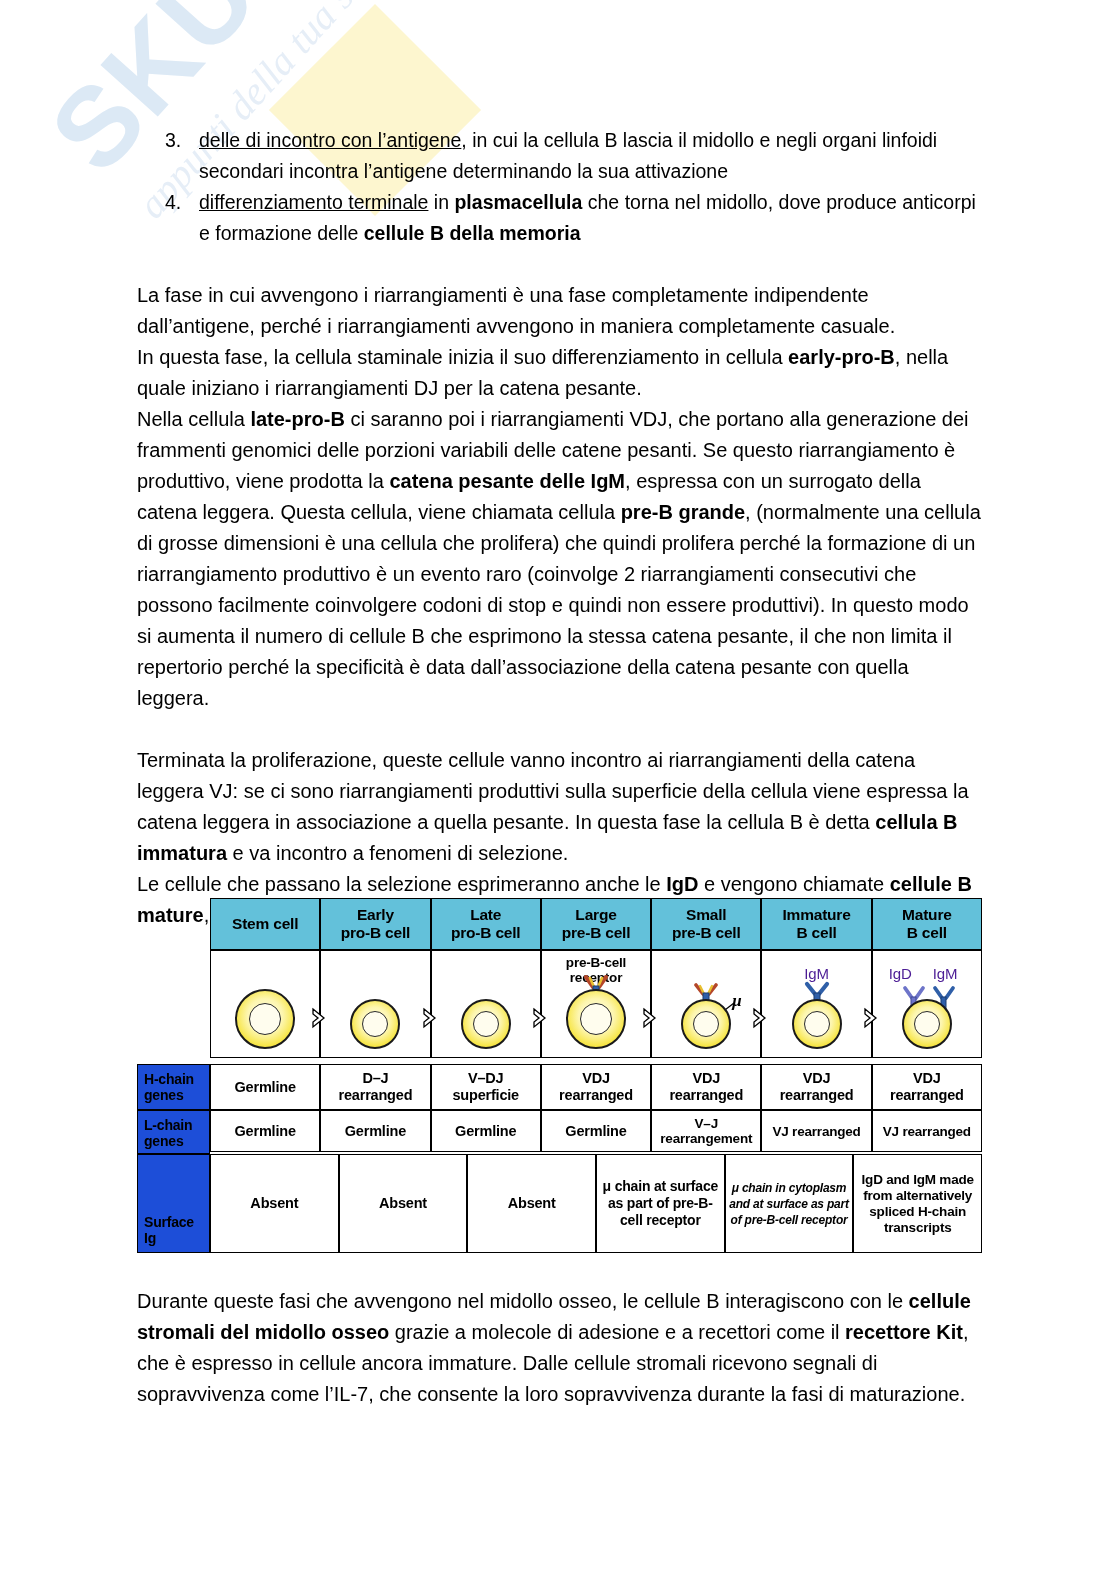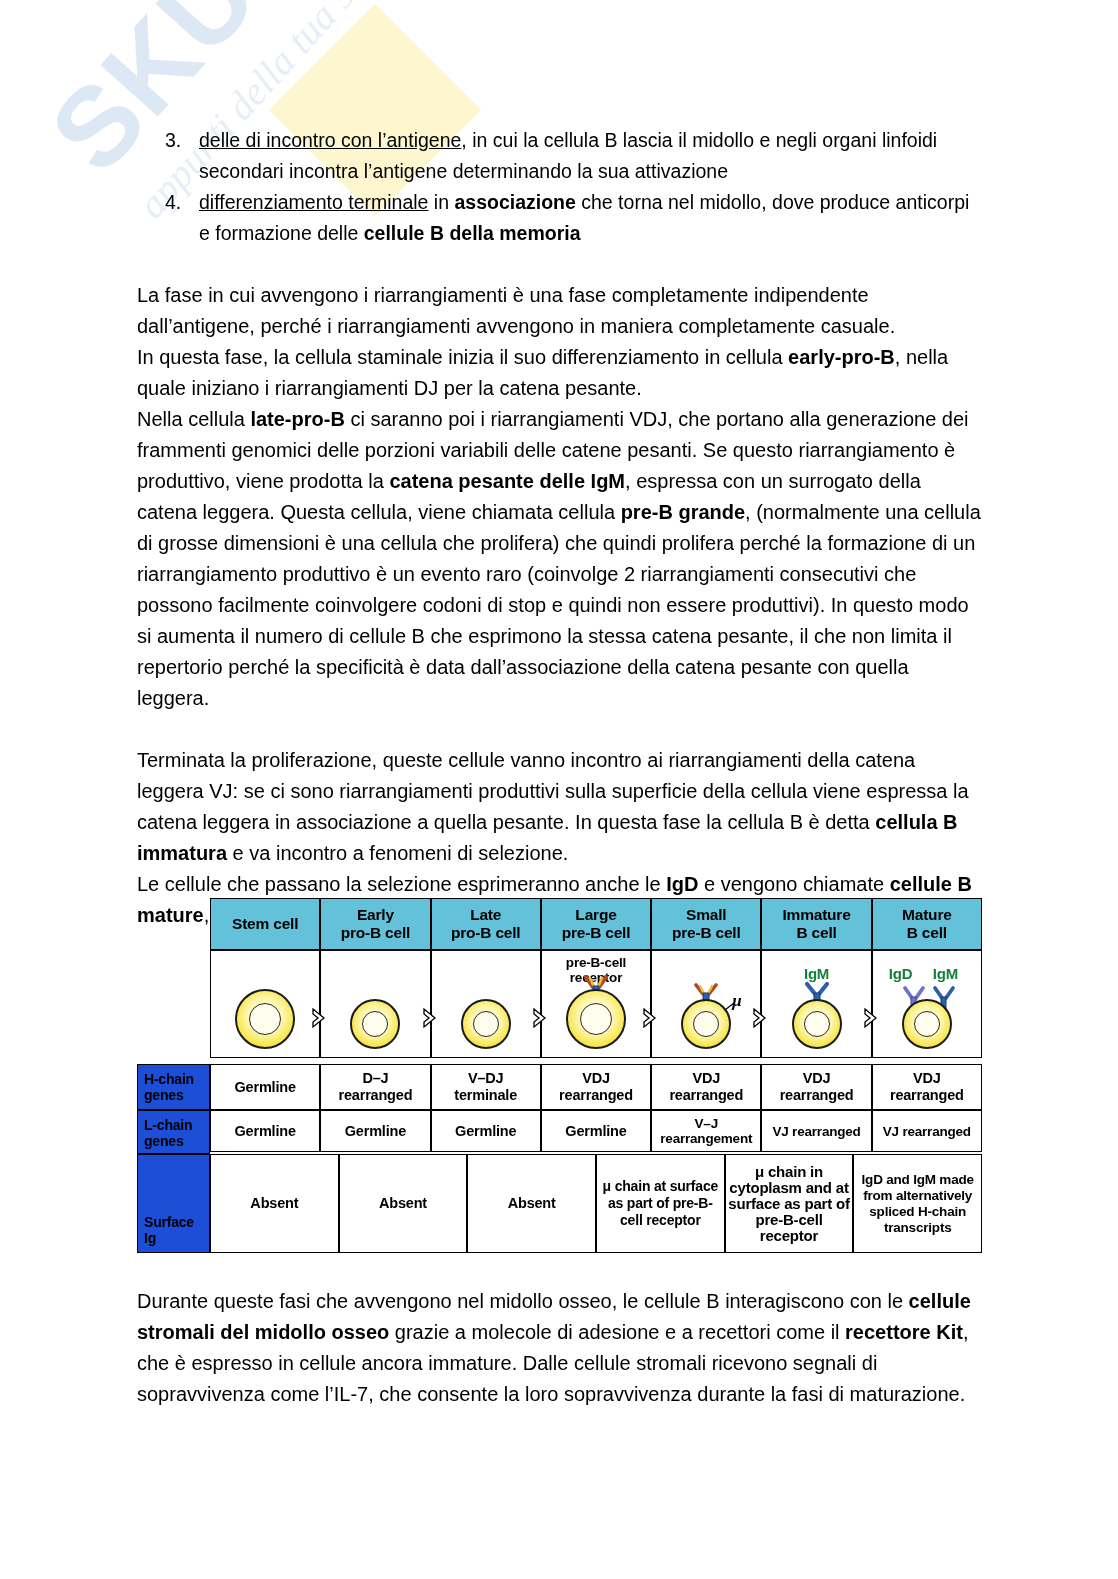--- a/index.html
+++ b/index.html
@@ -226,22 +226,22 @@
     width: 100%;
     font-size: 13.5px;
     line-height: 15px;
     font-weight: bold;
     text-align: center;
     color: #000;
   }
   .ig-label {
     position: absolute;
     font-size: 15px;
-    font-weight: bold;
-    color: #15803d;
+    font-weight: normal;
+    color: #4c1d95;
   }
   .mu-label {
     position: absolute;
     font-size: 17px;
     font-weight: bold;
     font-family: "Liberation Serif", serif;
     font-style: italic;
   }
   .yshape { position: absolute; }
 
@@ -266,21 +266,21 @@
 
   <div class="content">
 
     <ol class="numlist">
 
       <li class="num-item">
         <span class="marker">3.</span><span class="u">delle di incontro con l’antigene</span><span>, in cui la cellula B lascia il midollo e negli organi linfoidi secondari incontra l’antigene determinando la sua attivazione</span>
       </li>
 
       <li class="num-item">
-        <span class="marker">4.</span><span class="u">differenziamento terminale</span><span> in </span><span class="b">associazione</span><span> che torna nel midollo, dove produce anticorpi e formazione delle </span><span class="b">cellule B della memoria</span>
+        <span class="marker">4.</span><span class="u">differenziamento terminale</span><span> in </span><span class="b">plasmacellula</span><span> che torna nel midollo, dove produce anticorpi e formazione delle </span><span class="b">cellule B della memoria</span>
       </li>
     </ol>
 
     <div class="gap-lg"></div>
 
     <p class="para"><span>La fase in cui avvengono i riarrangiamenti è una fase completamente indipendente dall’antigene, perché i riarrangiamenti avvengono in maniera completamente casuale.</span><br><span>In questa fase, la cellula staminale inizia il suo differenziamento in cellula </span><span class="b">early-pro-B</span><span>, nella quale iniziano i riarrangiamenti DJ per la catena pesante.</span><br><span>Nella cellula </span><span class="b">late-pro-B</span><span> ci saranno poi i riarrangiamenti VDJ, che portano alla generazione dei frammenti genomici delle porzioni variabili delle catene pesanti. Se questo riarrangiamento è produttivo, viene prodotta la </span><span class="b">catena pesante delle IgM</span><span>, espressa con un surrogato della catena leggera. Questa cellula, viene chiamata cellula </span><span class="b">pre-B grande</span><span>, (normalmente una cellula di grosse dimensioni è una cellula che prolifera) che quindi prolifera perché la formazione di un riarrangiamento produttivo è un evento raro (coinvolge 2 riarrangiamenti consecutivi che possono facilmente coinvolgere codoni di stop e quindi non essere produttivi). In questo modo si aumenta il numero di cellule B che esprimono la stessa catena pesante, il che non limita il repertorio perché la specificità è data dall’associazione della catena pesante con quella leggera.</span></p>
 
     <div class="gap-lg"></div>
 
     <p class="para"><span>Terminata la proliferazione, queste cellule vanno incontro ai riarrangiamenti della catena leggera VJ: se ci sono riarrangiamenti produttivi sulla superficie della cellula viene espressa la catena leggera in associazione a quella pesante. In questa fase la cellula B è detta </span><span class="b">cellula B immatura</span><span> e va incontro a fenomeni di selezione.</span><br><span>Le cellule che passano la selezione esprimeranno anche le </span><span class="b">IgD</span><span> e vengono chiamate </span><span class="b">cellule B mature</span><span>, quindi possono entrare in circolo ed arrivare agli organi linfoidi secondari.</span></p>
@@ -440,21 +440,21 @@
         <div class="cols">
           <div class="cell r-h">
               <div><span>Germline</span></div>
             </div>
           <div class="cell r-h">
               <div style="white-space:pre-line;"><span>D–J
 rearranged</span></div>
             </div>
           <div class="cell r-h">
               <div style="white-space:pre-line;"><span>V–DJ
-terminale</span></div>
+superficie</span></div>
             </div>
           <div class="cell r-h">
               <div style="white-space:pre-line;"><span>VDJ
 rearranged</span></div>
             </div>
           <div class="cell r-h">
               <div style="white-space:pre-line;"><span>VDJ
 rearranged</span></div>
             </div>
           <div class="cell r-h">
@@ -511,21 +511,21 @@
           <div class="cell r-s">
               <div><span>Absent</span></div>
             </div>
           <div class="cell r-s">
               <div><span>Absent</span></div>
             </div>
           <div class="cell r-s">
               <div style="font-size:14px;line-height:17px;"><span>μ chain at surface as part of pre-B-cell receptor</span></div>
             </div>
           <div class="cell r-s">
-              <div style="font-size:15px;line-height:16px;"><span>μ chain in cytoplasm and at surface as part of pre-B-cell receptor</span></div>
+              <div style="font-size:12px;line-height:16px;font-style:italic;"><span>μ chain in cytoplasm and at surface as part of pre-B-cell receptor</span></div>
             </div>
           <div class="cell r-s">
               <div style="font-size:13.5px;line-height:16px;"><span>IgD and IgM made from alternatively spliced H-chain transcripts</span></div>
             </div>
         </div>
       </div>
 
     </div>
   </div>
 

